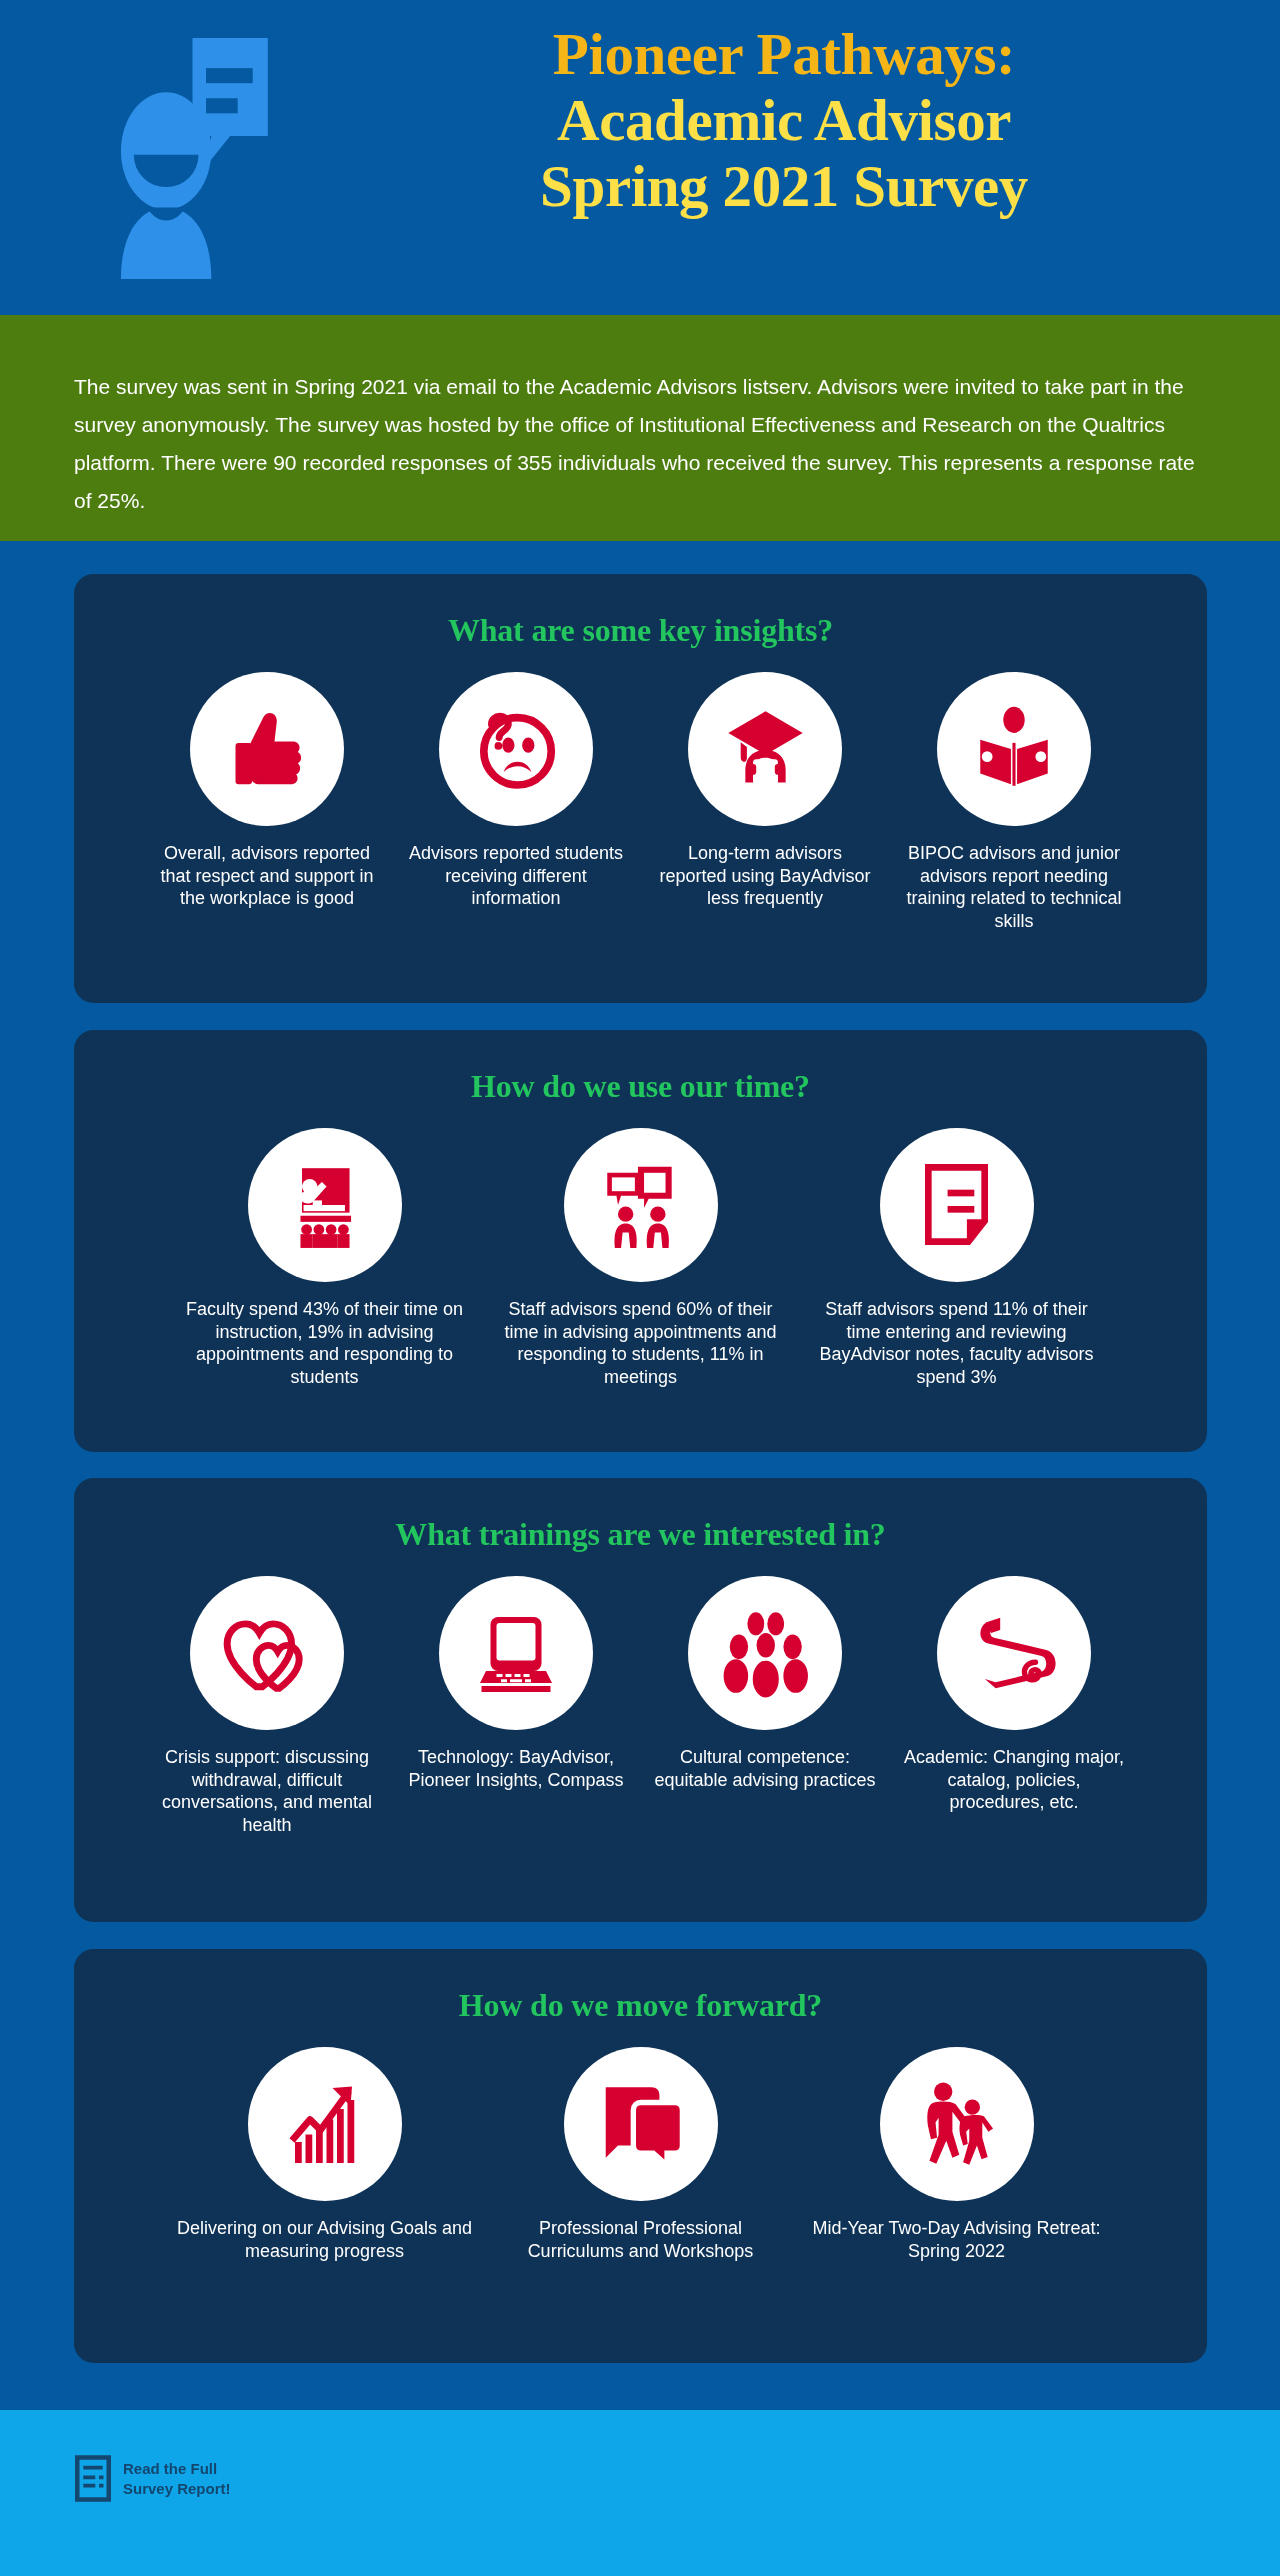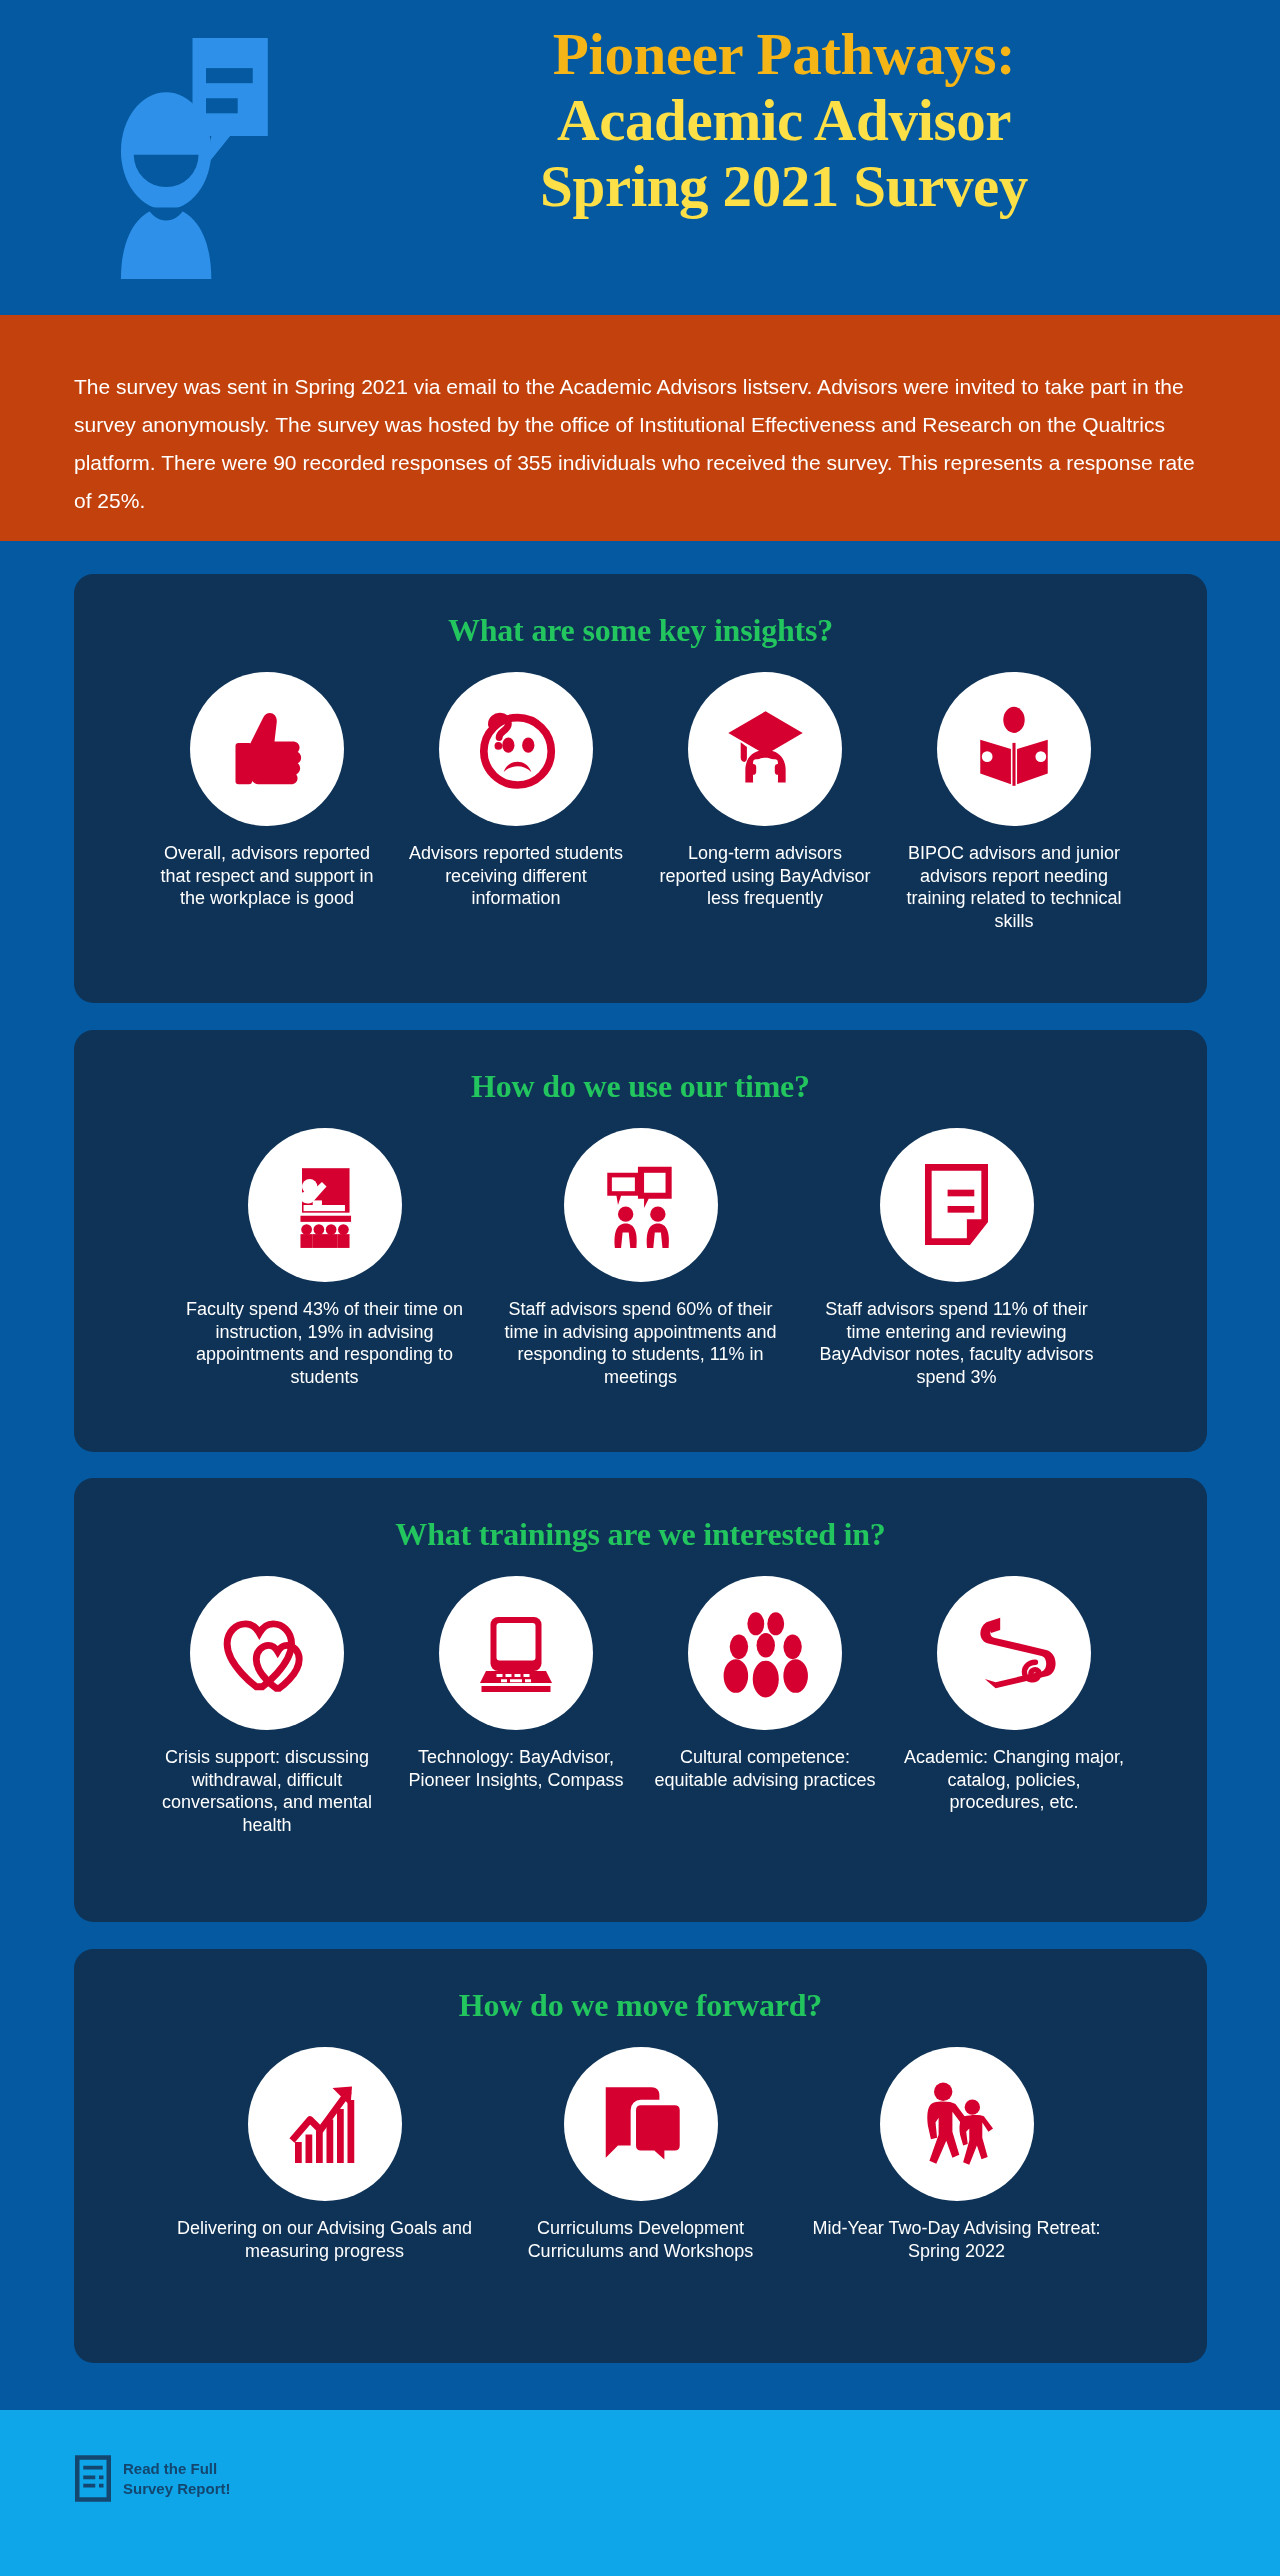--- a/index.html
+++ b/index.html
@@ -28,21 +28,21 @@
     line-height:66px;
     letter-spacing:-0.4px;
     color:#fde047;
     white-space:nowrap;
   }
   .title-line.gold{color:#f5b517;}
 
   
   .intro{
     position:absolute;left:0;top:315px;width:1280px;height:226px;
-    background:#c2410c;
+    background:#4d7c0f;
   }
   .intro-text{
     position:absolute;left:74px;top:53px;width:1137px;
     color:#ffffff;
     font-size:21px;
     line-height:38px;
     font-weight:500;
   }
 
   
@@ -367,21 +367,21 @@
         <div class="caption">Delivering on our Advising Goals and measuring  progress</div>
       </div>
 
       <div class="item">
         <div class="circle">
           <svg viewBox="0 0 120 120" width="92" height="92">
             <path d="M14 12 H74 C80 12 84 16 84 22 V78 C84 84 80 88 74 88 H30 L14 104 Z" fill="#d5002f"></path>
             <path d="M60 32 H104 C110 32 114 36 114 42 V88 C114 94 110 98 104 98 L94 98 L94 114 L76 98 H60 C54 98 50 94 50 88 V42 C50 36 54 32 60 32 Z" fill="#d5002f" stroke="#ffffff" stroke-width="7"></path>
           </svg>
         </div>
-        <div class="caption">Curriculums Development Curriculums and Workshops</div>
+        <div class="caption">Professional Professional Curriculums and Workshops</div>
       </div>
 
       <div class="item">
         <div class="circle">
           <svg viewBox="0 0 120 120" width="92" height="92">
             <g fill="#d5002f">
               <circle cx="42" cy="18" r="12"></circle>
               <path d="M30 32 C22 34 20 46 22 62 L26 80 L34 78 L32 58 L36 52 L36 74 L24 108 L33 112 L46 82 L54 104 L63 100 L54 70 L54 44 L66 60 L73 54 L58 34 C52 30 38 30 30 32 Z"></path>
               <circle cx="80" cy="38" r="10"></circle>
               <path d="M70 50 C64 52 62 62 64 74 L68 88 L74 86 L72 70 L76 66 L76 82 L68 110 L76 113 L86 88 L92 106 L100 103 L93 78 L93 58 L101 70 L107 66 L95 50 C90 47 76 48 70 50 Z"></path>

